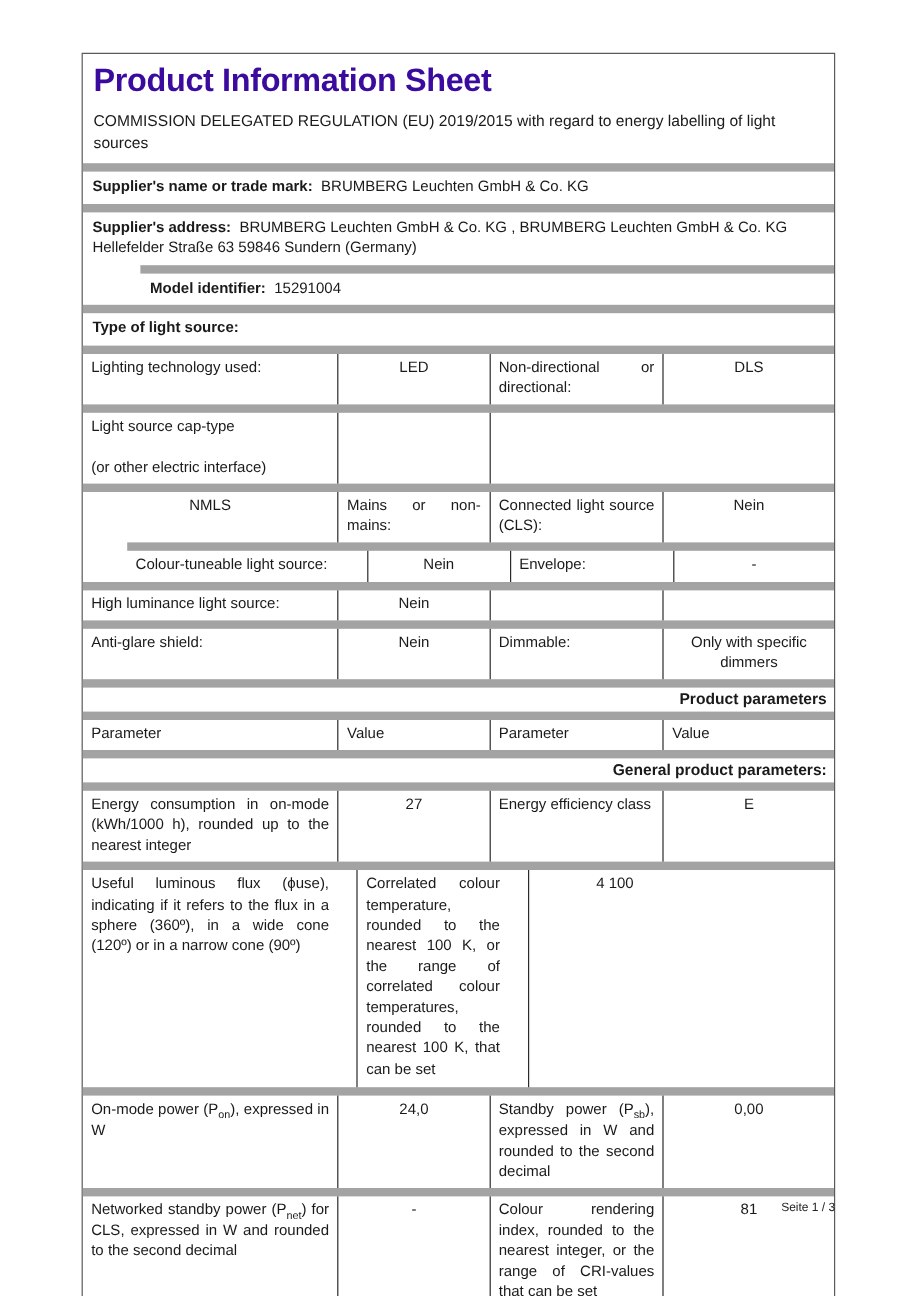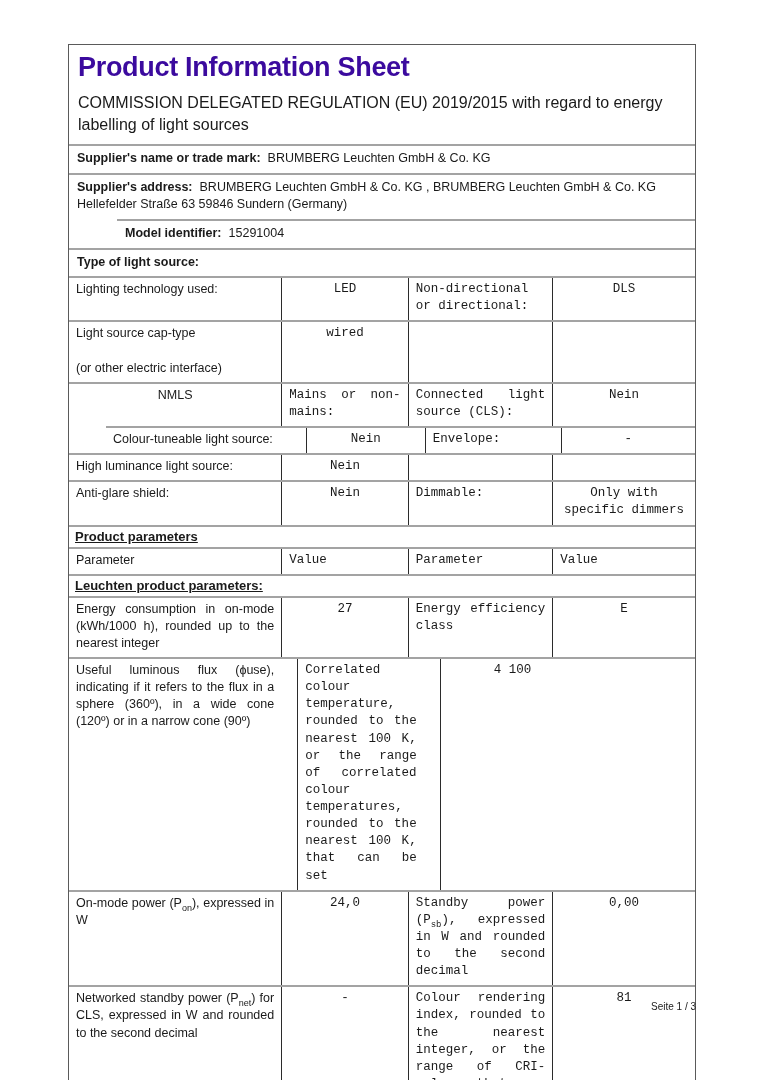--- a/index.html
+++ b/index.html
@@ -11,54 +11,53 @@
     color: #1a1a1a;
   }
   .sheet {
     position: absolute;
     left: 68px; top: 44px;
     width: 628px;
     border: 1px solid #5a5a5a;
     border-bottom-width: 2px;
     background: #ffffff;
   }
-  .block { border-top: 2px solid #a3a3a3; }
+  .block { border-top: 7px solid #a3a3a3; }
   .block:first-child { border-top: none; }
 
   .title-block { padding: 7px 9px 9px; min-height: 90px; }
   .doc-title {
     font-size: 27px;
     font-weight: bold;
     color: #3b0a9e;
     letter-spacing: -0.3px;
     margin-bottom: 9px;
   }
-  .doc-subtitle { font-size: 16px; line-height: 1.35; }
+  .doc-subtitle { font-size: 13px; line-height: 1.35; }
 
   .info-row { padding: 4px 8px 5px; font-size: 12.5px; line-height: 1.4; }
   .info-row .lbl { font-weight: bold; margin-right: 7px; }
 
   .r4 { display: grid; grid-template-columns: 33.9% 20.2% 23.1% 22.8%; }
   .cell {
     padding: 3px 7px 5px;
     font-size: 12.5px;
     line-height: 1.37;
   }
-  .cell + .cell { border-left: 1px solid #2b2b2b; font-family: Liberation Mono, monospace; }
+  .cell + .cell { border-left: 1px solid #2b2b2b; }
   .param { text-align: justify; }
   .val { text-align: center; }
   .prewrap { white-space: pre-line; }
   sub { font-size: 9px; line-height: 0; }
 
   .section-header {
-    text-align: left;
+    text-align: right;
     font-weight: bold;
     font-size: 13px;
     padding: 2px 6px 3px;
-    text-decoration: underline;
   }
 
   .footer {
     position: absolute;
     right: 68px; top: 1001px;
     font-size: 10px;
     color: #222222;
   }
 </style>
 </head>
@@ -91,21 +90,20 @@
     <div class="cell param">Lighting technology used:</div>
     <div class="cell val">LED</div>
     <div class="cell param">Non-directional or directional:</div>
     <div class="cell val">DLS</div>
   </div>
 
   <div class="block r4" style="min-height:45px;">
     <div class="cell param prewrap">Light source cap-type
 
 (or other electric interface)</div>
-    <div class="cell val">wired</div>
     <div class="cell param"></div>
     <div class="cell val"></div>
   </div>
 
   <div class="block r4" style="min-height:40px;">
     <div class="cell val">NMLS</div>
     <div class="cell param">Mains or non-mains:</div>
     <div class="cell param">Connected light source (CLS):</div>
     <div class="cell val">Nein</div>
   </div>
@@ -133,21 +131,21 @@
 
   <div class="block section-header">Product parameters</div>
 
   <div class="block r4" style="min-height:22px;">
     <div class="cell">Parameter</div>
     <div class="cell">Value</div>
     <div class="cell">Parameter</div>
     <div class="cell">Value</div>
   </div>
 
-  <div class="block section-header">Leuchten product parameters:</div>
+  <div class="block section-header">General product parameters:</div>
 
   <div class="block r4" style="min-height:59px;">
     <div class="cell param">Energy consumption in on-mode (kWh/1000 h), rounded up to the nearest integer</div>
     <div class="cell val">27</div>
     <div class="cell param">Energy efficiency class</div>
     <div class="cell val">E</div>
   </div>
 
   <div class="block r4" style="min-height:188px;gap:16px;">
     <div class="cell param">Useful luminous flux (ϕuse), indicating if it refers to the flux in a sphere (360º), in a wide cone (120º) or in a narrow cone (90º)</div>

